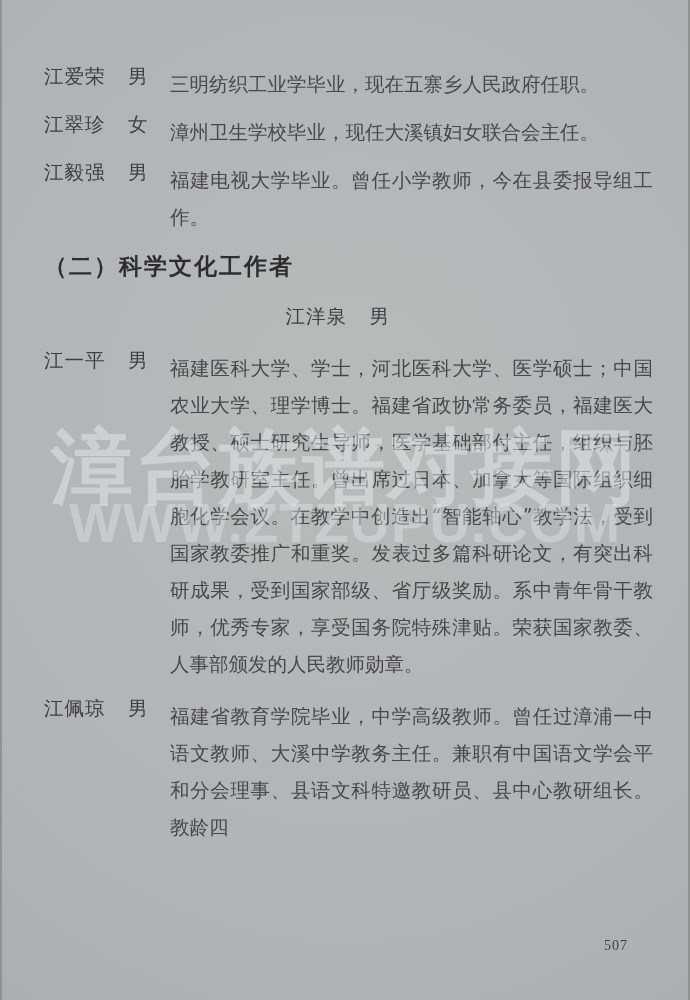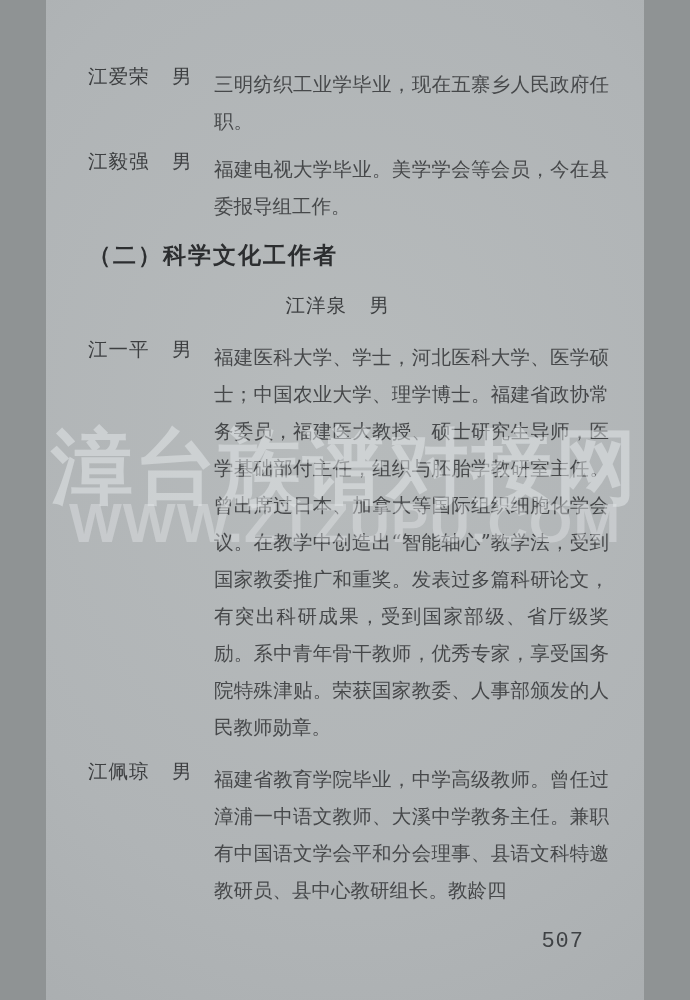--- a/index.html
+++ b/index.html
@@ -3,21 +3,21 @@
 <meta charset="utf-8">
 <style>
   html, body {
     margin: 0;
     padding: 0;
     background: #8f9394;
     font-family: "DejaVu Serif", "Liberation Serif", serif;
   }
   .page {
     position: relative;
-    width: 598px;
+    width: 686px;
     height: 1000px;
     margin: 0 auto;
     overflow: hidden;
     background:
       radial-gradient(ellipse 120% 90% at 50% 42%, #b7bbbc 0%, #b0b4b6 55%, #a5a9ab 100%);
     color: #454748;
   }
   .content {
     position: relative;
     z-index: 1;
@@ -86,44 +86,49 @@
     letter-spacing: 1px;
     color: rgba(228, 232, 233, 0.42);
     line-height: 70px;
     white-space: nowrap;
   }
   .page-number {
     position: absolute;
     right: 60px;
     bottom: 46px;
     z-index: 1;
-    font-family: Liberation Mono, monospace;
-    font-size: 22px;
+    font-family: Liberation Serif, serif;
+    font-size: 14px;
     letter-spacing: 1px;
     color: #3f4245;
   }
 </style>
 </head>
 <body>
 
 <div class="page">
 
   <div class="content">
 
     <div class="entry single">
       <span class="entry-name">江爱荣</span>
       <span class="entry-gender">男</span>
       <span class="entry-bio">三明纺织工业学毕业，现在五寨乡人民政府任职。</span>
     </div>
 
+    <div class="entry single">
+      <span class="entry-name">江翠珍</span>
+      <span class="entry-gender">女</span>
+      <span class="entry-bio">漳州卫生学校毕业，现任大溪镇妇女联合会主任。</span>
+    </div>
 
     <div class="entry single">
       <span class="entry-name">江毅强</span>
       <span class="entry-gender">男</span>
-      <span class="entry-bio">福建电视大学毕业。美学学会等会员，今在县委报导组工作。</span>
+      <span class="entry-bio">福建电视大学毕业。曾任小学教师，今在县委报导组工作。</span>
     </div>
 
     <div class="section-heading">（二）科学文化工作者</div>
 
     <div class="entry para">
       <span class="entry-name">江洋泉</span>
       <span class="entry-gender">男</span>
     </div>
 
     <div class="entry para">

